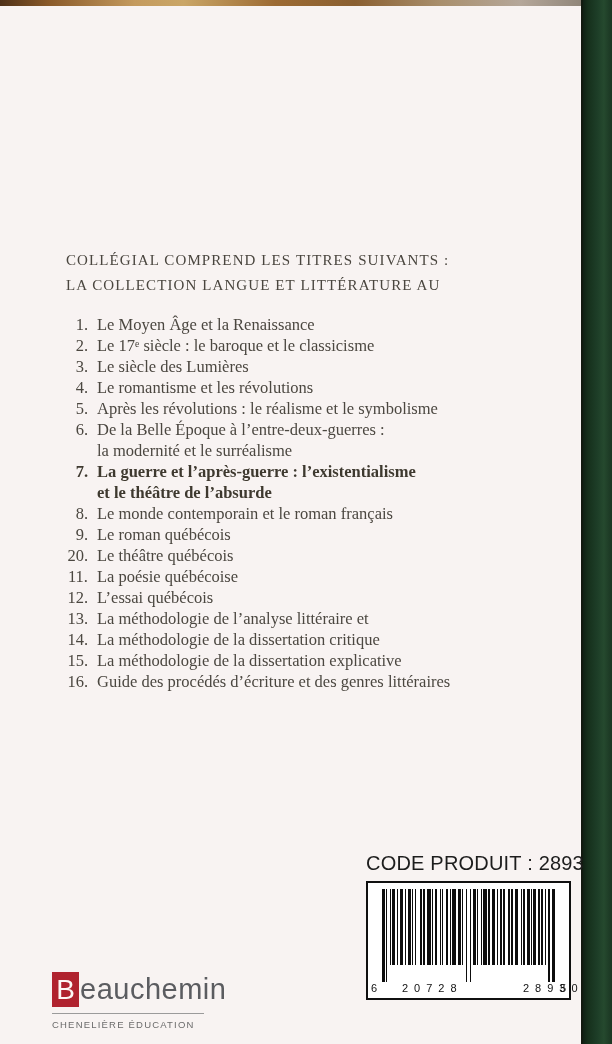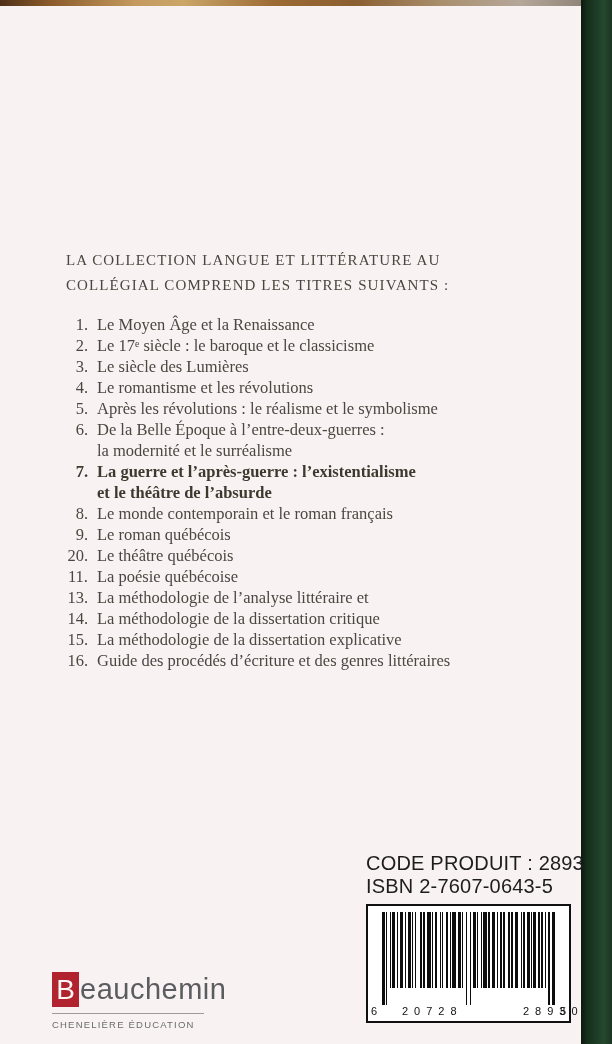--- a/index.html
+++ b/index.html
@@ -78,22 +78,22 @@
 </style>
 </head>
 <body>
 
 <div class="cover">
 
   <div class="top-strip"></div>
   <div class="spine"></div>
 
   <div class="header">
+    <div>COLLÉGIAL COMPREND LES TITRES SUIVANTS :</div>
     <div>LA COLLECTION LANGUE ET LITTÉRATURE AU</div>
-    <div>COLLÉGIAL COMPREND LES TITRES SUIVANTS :</div>
   </div>
 
   <div class="list">
     <div class="item">
         <span class="num">1.</span>
         <span class="tx">
           <span class="l1">Le Moyen Âge et la Renaissance</span>
         </span>
       </div>
     <div class="item">
@@ -152,20 +152,26 @@
           <span class="l1">Le théâtre québécois</span>
         </span>
       </div>
     <div class="item">
         <span class="num">11.</span>
         <span class="tx">
           <span class="l1">La poésie québécoise</span>
         </span>
       </div>
     <div class="item">
+        <span class="num">12.</span>
+        <span class="tx">
+          <span class="l1">L’essai québécois</span>
+        </span>
+      </div>
+    <div class="item">
         <span class="num">13.</span>
         <span class="tx">
           <span class="l1">La méthodologie de l’analyse littéraire et</span>
         </span>
       </div>
     <div class="item">
         <span class="num">14.</span>
         <span class="tx">
           <span class="l1">La méthodologie de la dissertation critique</span>
         </span>
@@ -179,21 +185,20 @@
     <div class="item">
         <span class="num">16.</span>
         <span class="tx">
           <span class="l1">Guide des procédés d’écriture et des genres littéraires</span>
         </span>
       </div>
   </div>
 
   <div class="product">
     <div class="pline">CODE PRODUIT : 2893</div>
-    <div class="pline">ISBN 2-7607-0643-5</div>
     <div class="barcode-box">
       <div class="bars">
           <div class="bar tall" style="width: 2.5px; margin-right: 1.25px;"></div>
           <div class="bar tall" style="width: 1.25px; margin-right: 2.5px;"></div>
           <div class="bar" style="width: 1.25px; margin-right: 1.25px;"></div>
           <div class="bar" style="width: 2.5px; margin-right: 2.5px;"></div>
           <div class="bar" style="width: 1.25px; margin-right: 1.25px;"></div>
           <div class="bar" style="width: 3.75px; margin-right: 1.25px;"></div>
           <div class="bar" style="width: 1.25px; margin-right: 2.5px;"></div>
           <div class="bar" style="width: 2.5px; margin-right: 1.25px;"></div>

